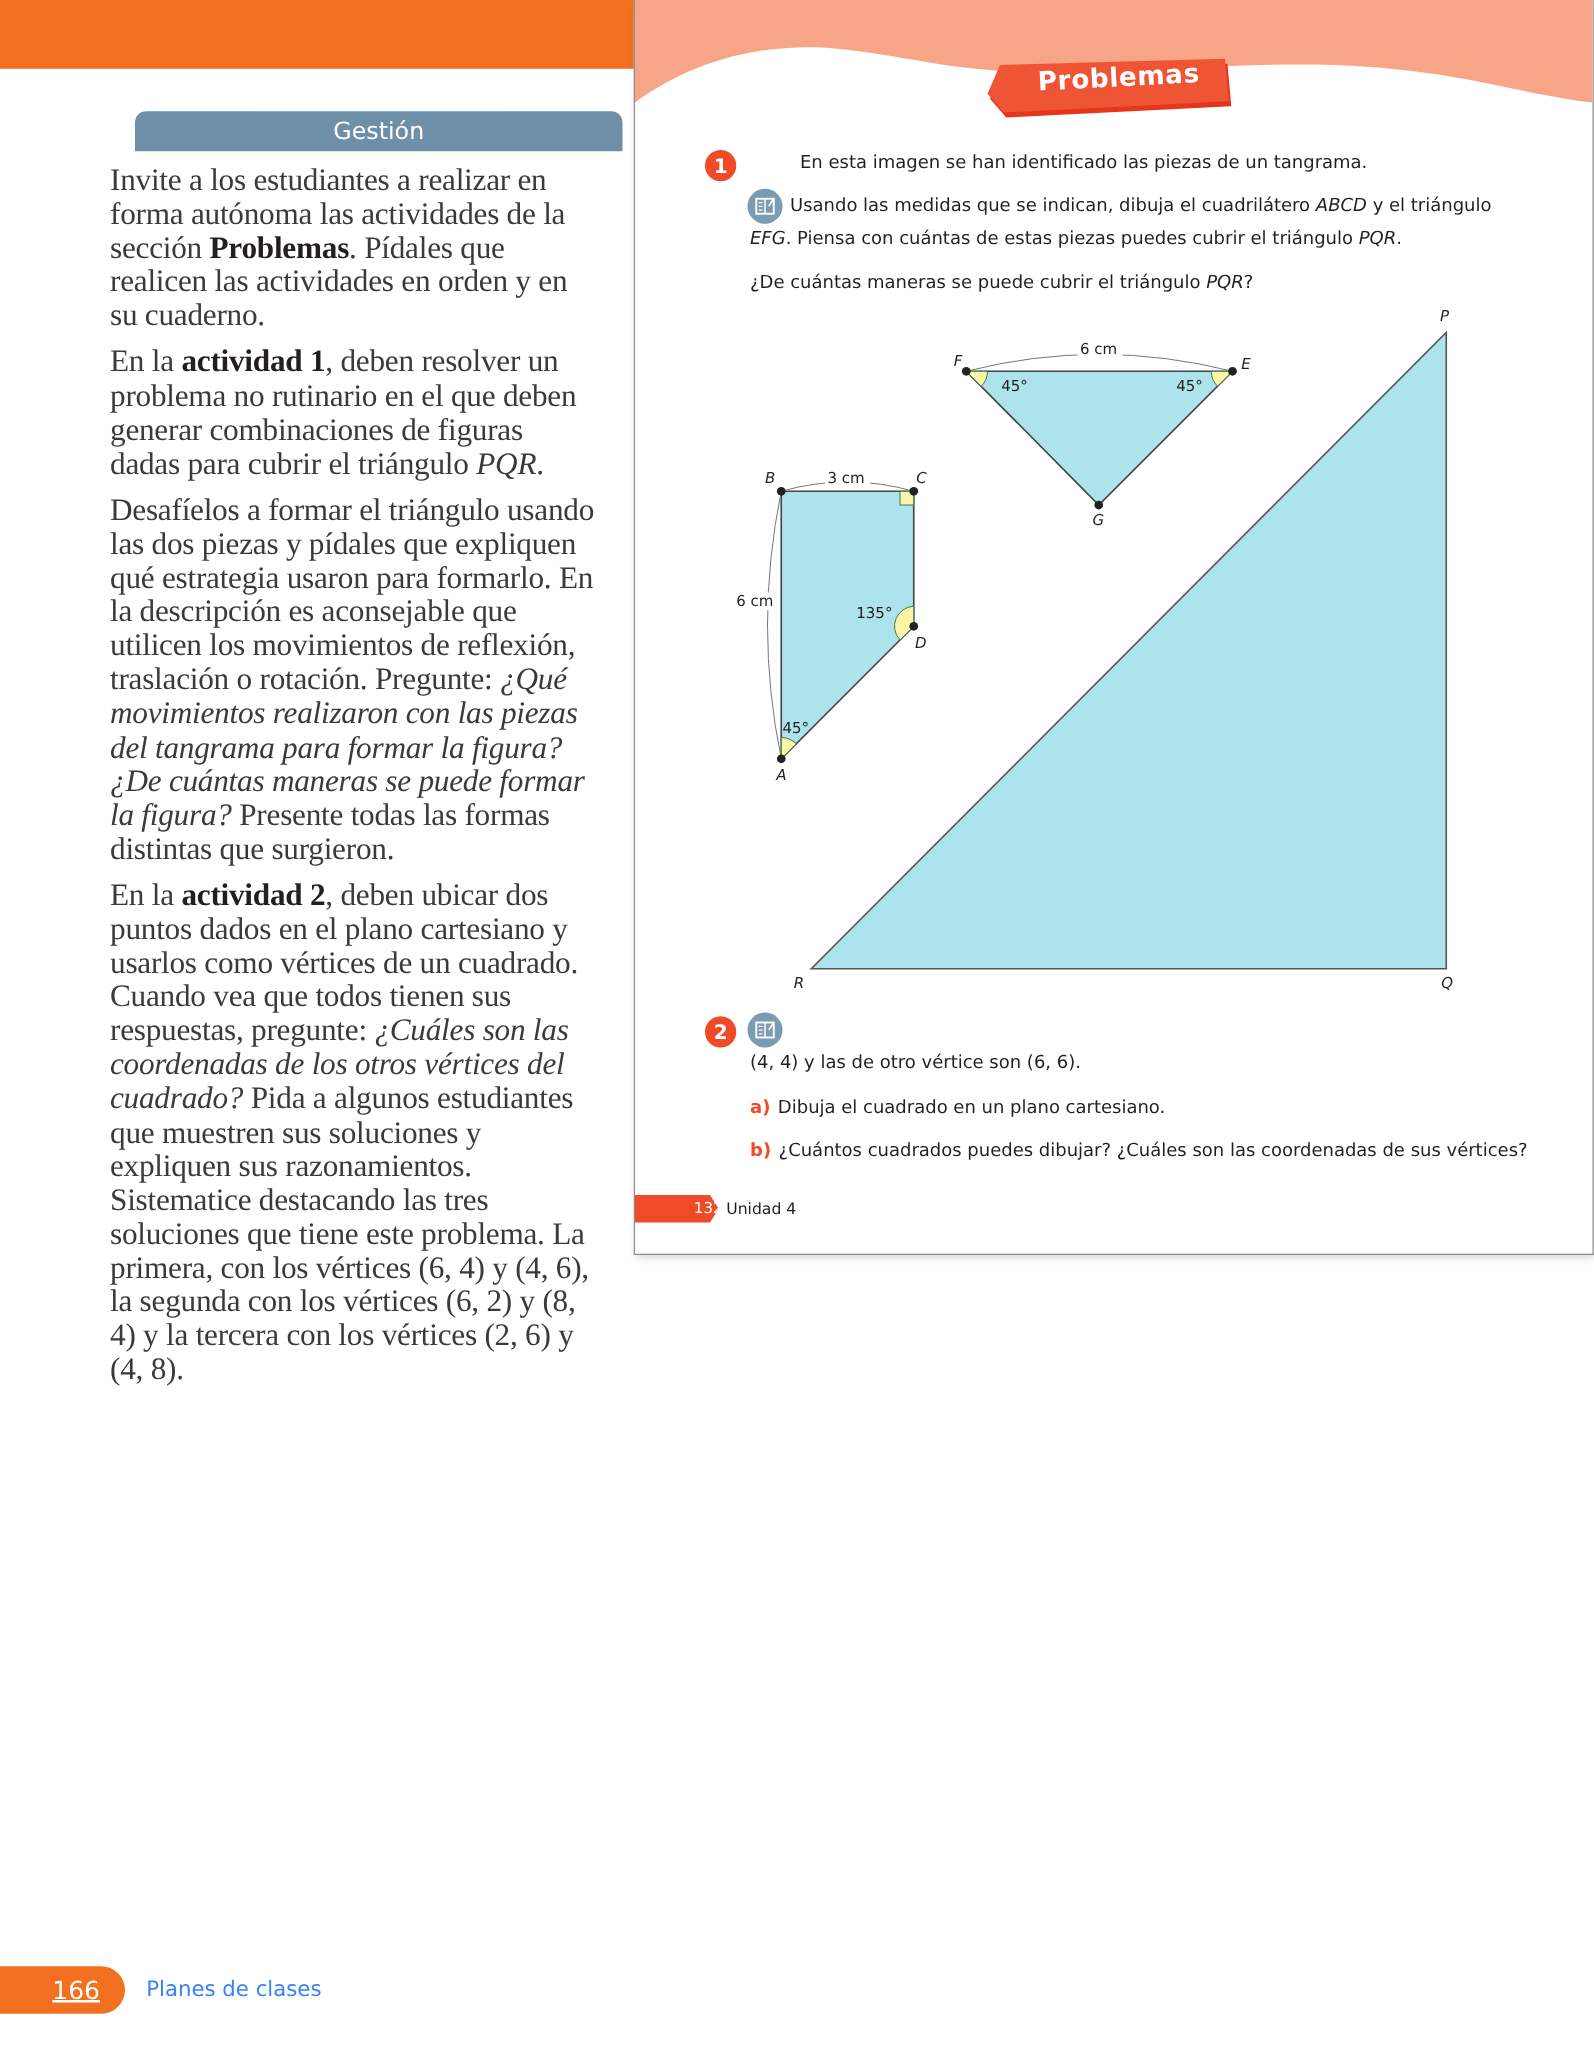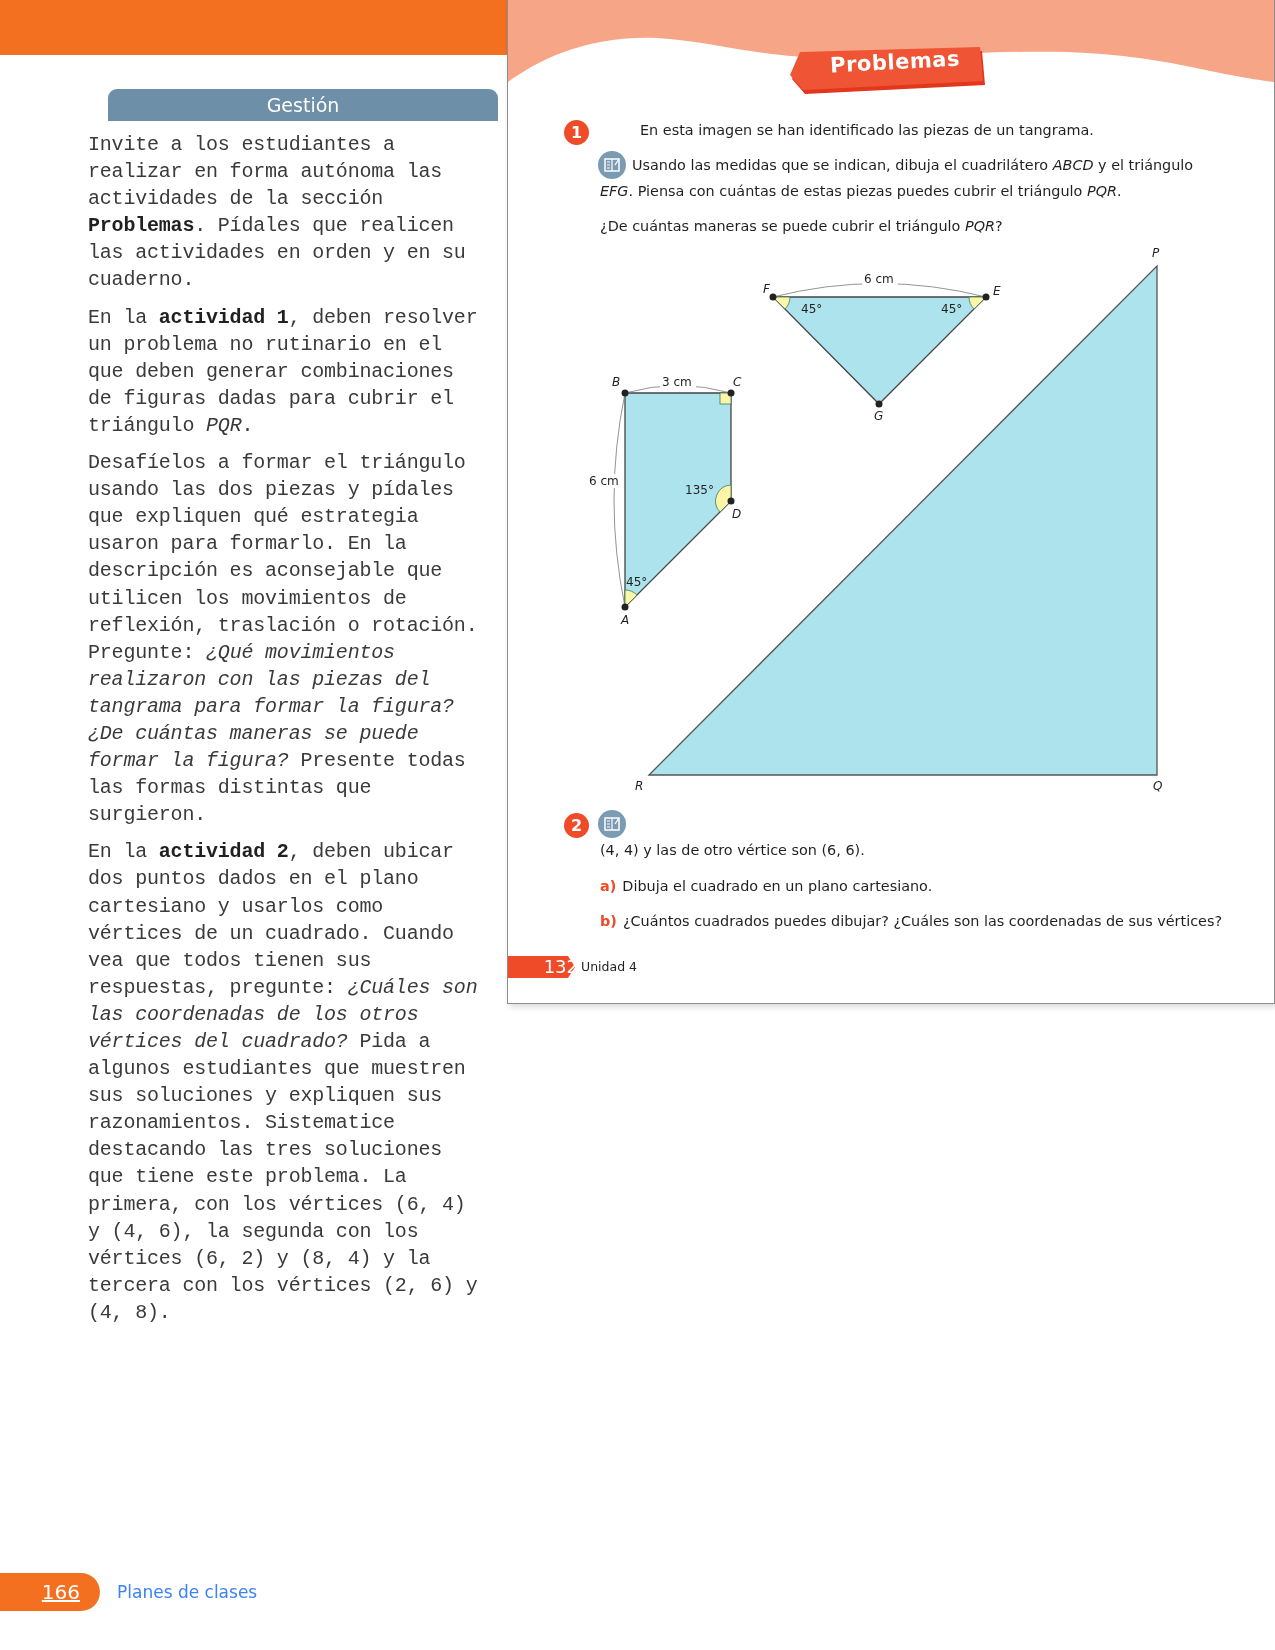--- a/index.html
+++ b/index.html
@@ -3,22 +3,22 @@
 <meta charset="utf-8">
 <style>
   html, body { margin:0; padding:0; }
   body { width:1275px; height:1650px; position:relative; background:#ffffff; overflow:hidden;
          font-family:"DejaVu Sans", sans-serif; color:#231f20; }
   .top-band { position:absolute; left:0; top:0; width:510px; height:55px; background:#f37021; }
   
   .gestion-header { position:absolute; left:88px; top:89px; width:390px; height:32px; background:#6d90a8;
         border-radius:9px 9px 0 0; color:#fff; text-align:center; font-size:19px; line-height:32px;
         font-family:"DejaVu Sans", sans-serif;margin-left:20px; }
-  .left-text { position:absolute; left:88px; top:131px; width:392px; font-family:Liberation Mono, monospace;
-        font-size:20px; line-height:27.1px; color:#3a3a3a; letter-spacing:-0.2px; }
+  .left-text { position:absolute; left:88px; top:131px; width:392px; font-family:Liberation Serif, serif;
+        font-size:25px; line-height:27.1px; color:#3a3a3a; letter-spacing:-0.2px; }
   .left-text p { margin:0 0 10px 0; }
   .left-text b { color:#231f20; }
   .left-text i { font-style:italic; }
   
   .panel { position:absolute; left:507px; top:0; width:766px; height:1003px; border:1.5px solid #8d8d8d;
         border-top:none; background:#fff; box-shadow:2px 3px 6px rgba(0,0,0,0.15); overflow:hidden; }
   .panel svg.wave { position:absolute; left:0; top:0; }
   .problemas-tag { position:absolute; left:278px; top:46px; }
   .problemas-label { position:absolute; left:302px; top:50px; width:170px; text-align:center; color:#fff;
         font-weight:bold; font-size:21px; transform:rotate(-3deg); letter-spacing:0.5px; }
@@ -26,21 +26,21 @@
   .q-text i { font-style:italic; }
   .num-badge { position:absolute; width:25px; height:25px; border-radius:50%; background:#ef4b28; color:#fff;
         font-weight:bold; font-size:16px; text-align:center; line-height:25px; }
   .book-icon { position:absolute; width:28px; height:28px; border-radius:50%; background:#7b9bb3; }
   .book-icon svg { position:absolute; left:0; top:0; }
   .sub-label { color:#ef4b28; font-weight:bold; margin-right:6px; }
   .figure { position:absolute; left:0; top:0; }
   .fig-label { font-family:"DejaVu Sans", sans-serif; font-size:12px; fill:#231f20; }
   .fig-italic { font-style:italic; }
   .unit-tag { position:absolute; left:0; top:955px; }
-  .unit-num { position:absolute; left:20px; top:956px; width:50px; text-align:right; color:#fff; font-size:18px; line-height:21px; }
+  .unit-num { position:absolute; left:20px; top:956px; width:50px; text-align:right; color:#fff; font-size:12px; line-height:21px; }
   .unit-name { position:absolute; left:73px; top:956px; font-size:12.5px; line-height:21px; color:#231f20; }
   
   .footer-tab { position:absolute; left:0; top:1573px; width:100px; height:38px; background:#f37021; border-radius:0 19px 19px 0; }
   .footer-num { position:absolute; left:0; top:1573px; width:80px; text-align:right; color:#fff; font-size:20px; line-height:38px;text-decoration:underline; }
   .footer-title { position:absolute; left:117px; top:1573px; font-size:17px; line-height:38px; color:#3b82f6; }
 </style>
 </head>
 <body>
 
 <div class="top-band"></div>

